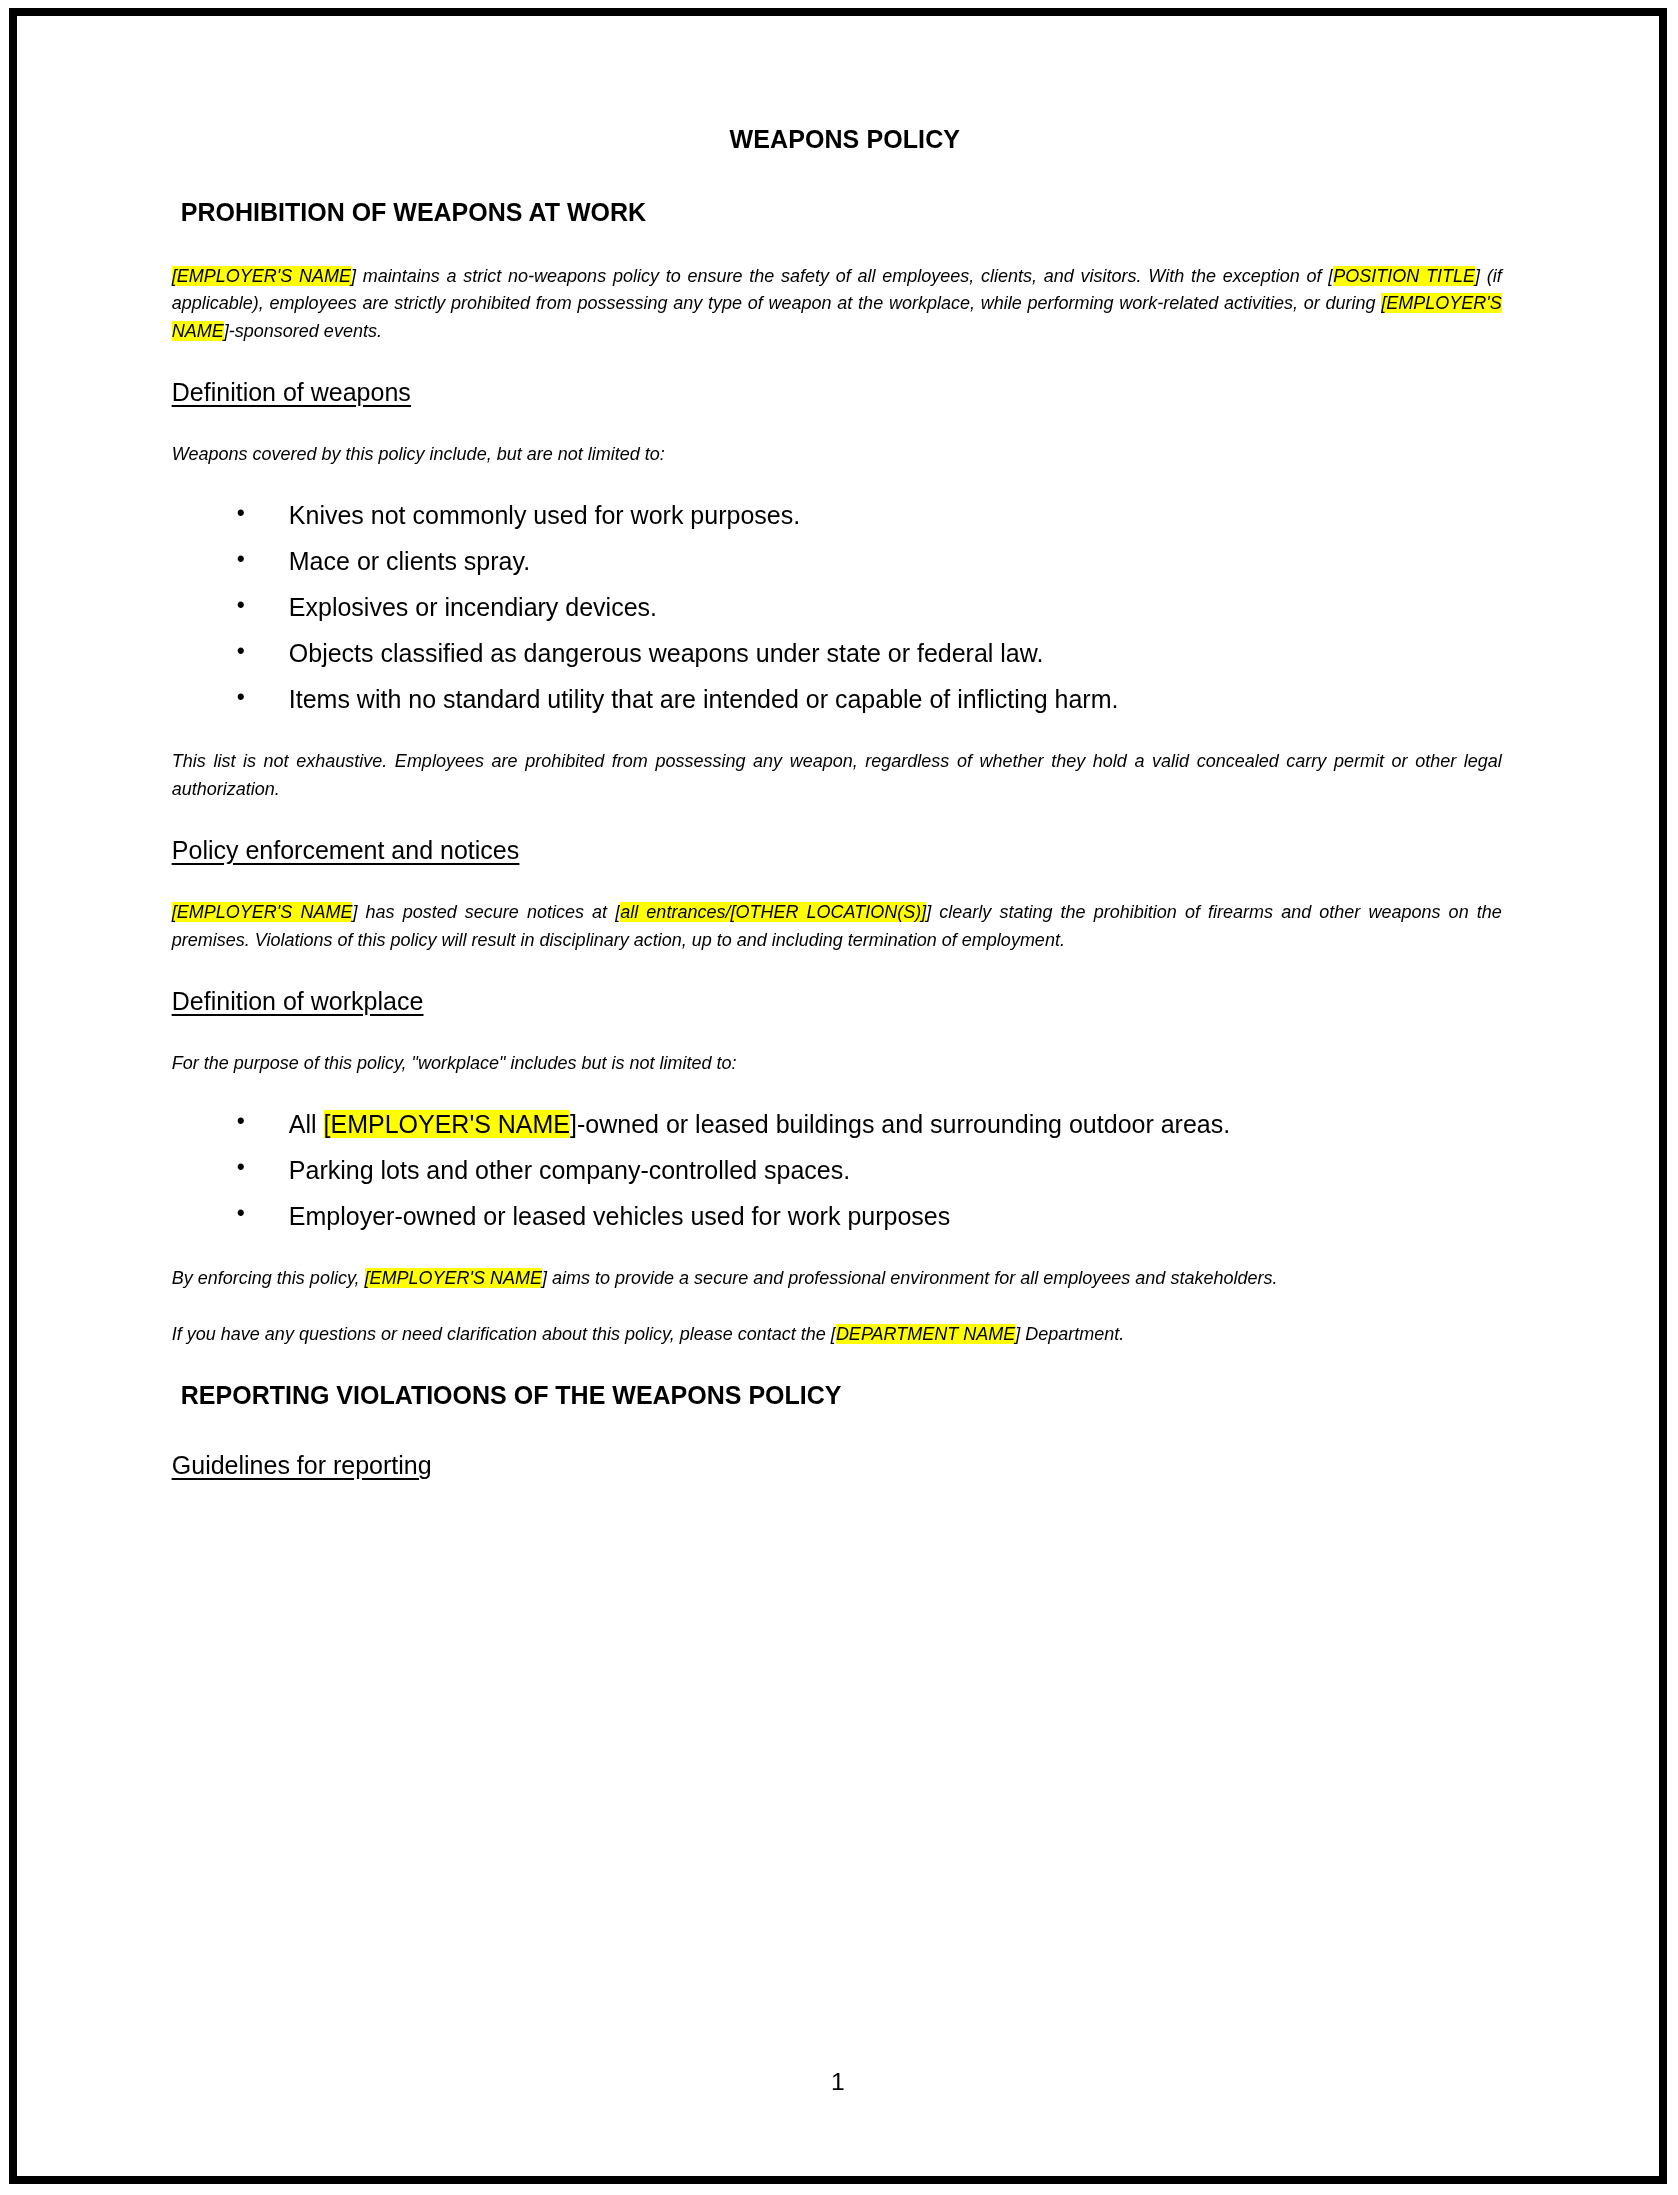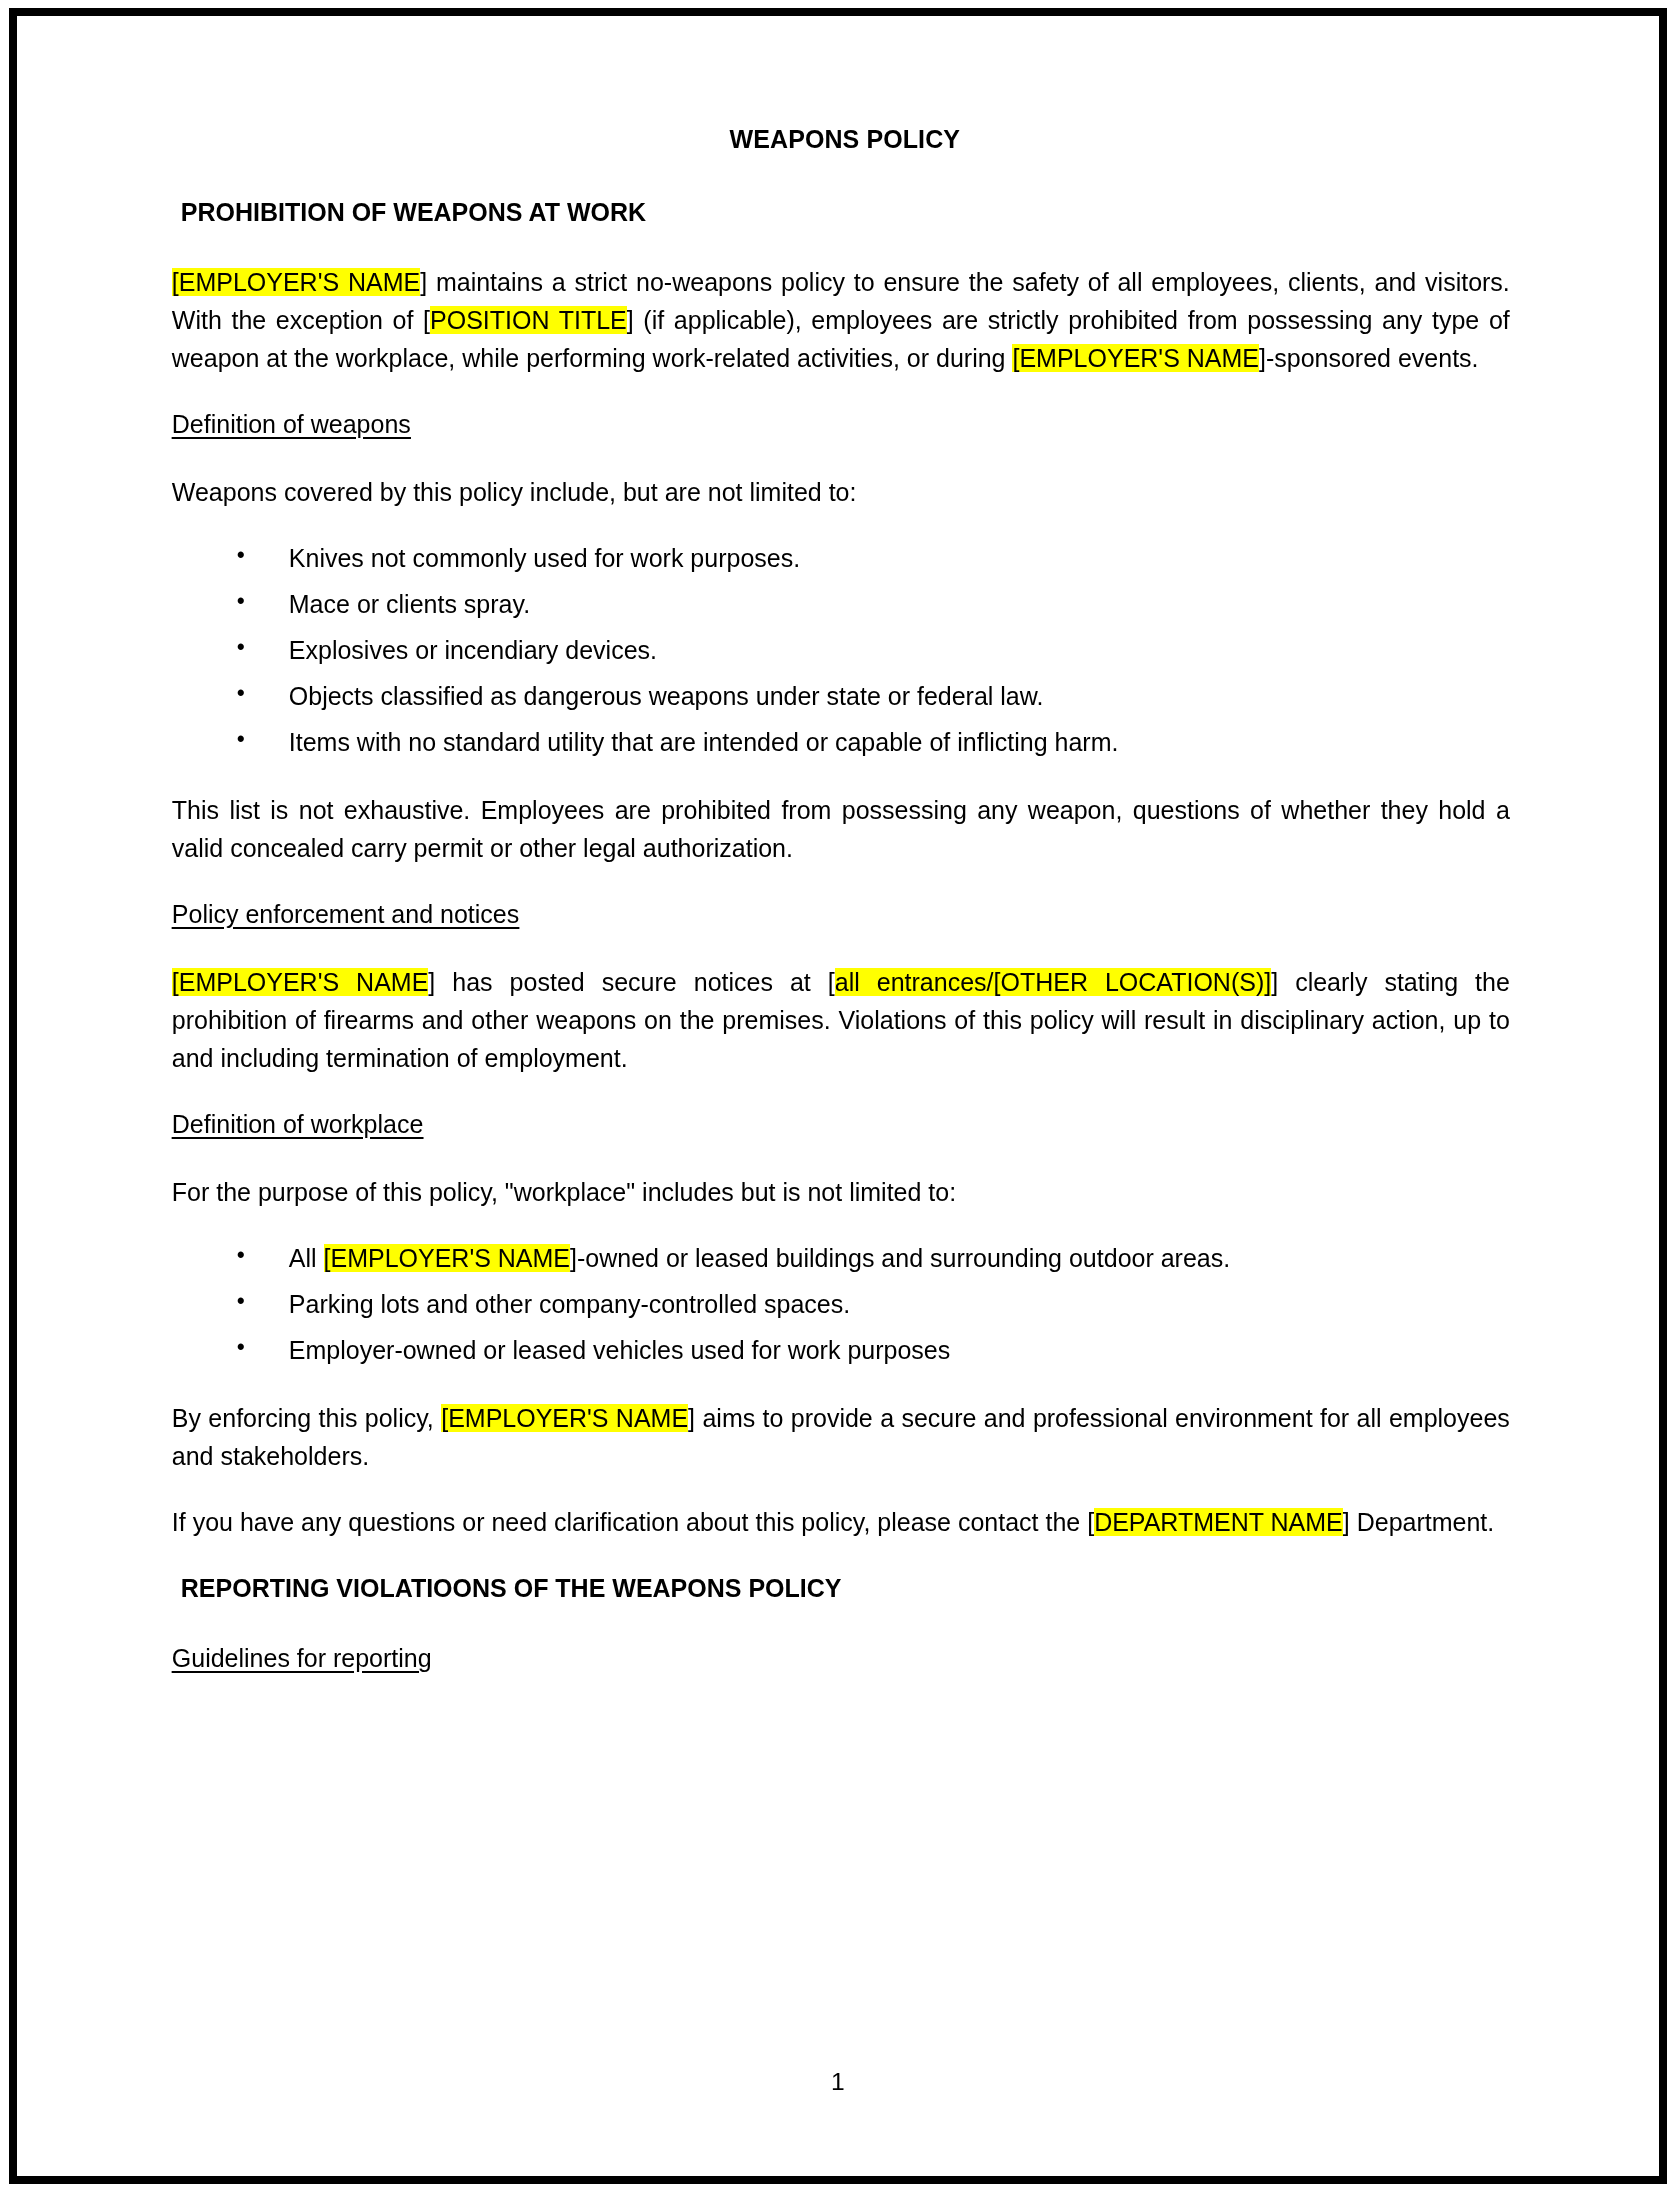--- a/index.html
+++ b/index.html
@@ -63,25 +63,26 @@
   .sub-head {
     text-decoration: underline;
     text-underline-offset: 3.5px;
     font-size: 25px;
     margin: 0 0 30px 0;
     display: block;
   }
   .sub-head span { text-decoration: underline; text-underline-offset: 3.5px; }
 
   p.para {
-    margin: 0 8px 28px 0;
+    margin: 0 16px 28px 0;
     text-align: justify;
     text-justify: inter-word;
-    font-size: 25px;
+    font-size: 18px;
     line-height: 1.52;
+    font-style: italic;
   }
   p.para.left { text-align: left; }
 
   ul.bullets {
     margin: 0 0 30px 0;
     padding: 0;
     list-style: none;
   }
   ul.bullets li {
     position: relative;
@@ -133,21 +134,21 @@
       <p class="para left">Weapons covered by this policy include, but are not limited to:</p>
 
       <ul class="bullets">
         <li>Knives not commonly used for work purposes.</li>
         <li>Mace or clients spray.</li>
         <li>Explosives or incendiary devices.</li>
         <li>Objects classified as dangerous weapons under state or federal law.</li>
         <li>Items with no standard utility that are intended or capable of inflicting harm.</li>
       </ul>
 
-      <p class="para">This list is not exhaustive. Employees are prohibited from possessing any weapon, questions of whether they hold a valid concealed carry permit or other legal authorization.</p>
+      <p class="para">This list is not exhaustive. Employees are prohibited from possessing any weapon, regardless of whether they hold a valid concealed carry permit or other legal authorization.</p>
 
       <div class="sub-head"><span>Policy enforcement and notices</span></div>
 
       <p class="para"><span class="hl">[EMPLOYER'S NAME</span><span>] has posted secure notices at [</span><span class="hl">all entrances/[OTHER LOCATION(S)]</span><span>] clearly stating the prohibition of firearms and other weapons on the premises. Violations of this policy will result in disciplinary action, up to and including termination of employment.</span></p>
 
       <div class="sub-head"><span>Definition of workplace</span></div>
 
       <p class="para left">For the purpose of this policy, "workplace" includes but is not limited to:</p>
 
       <ul class="bullets">

